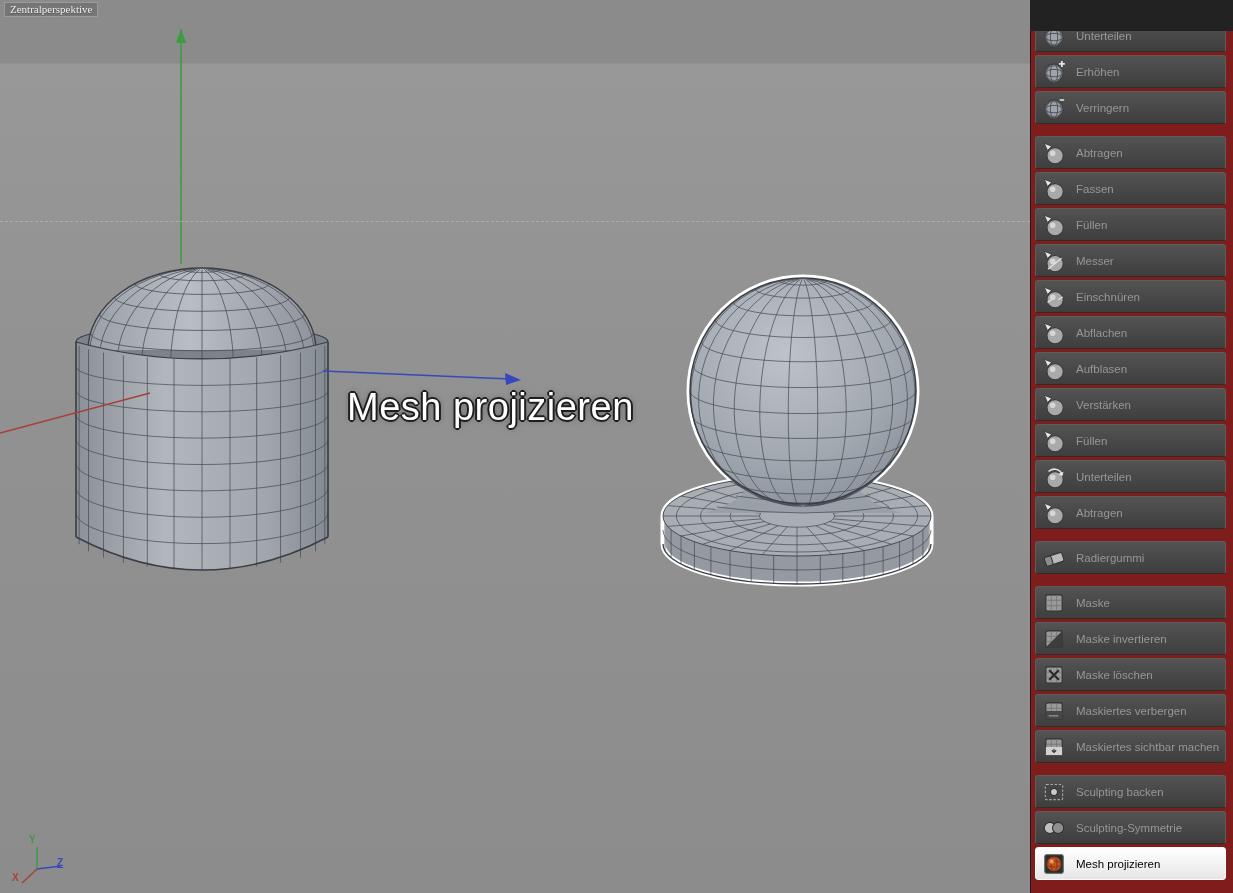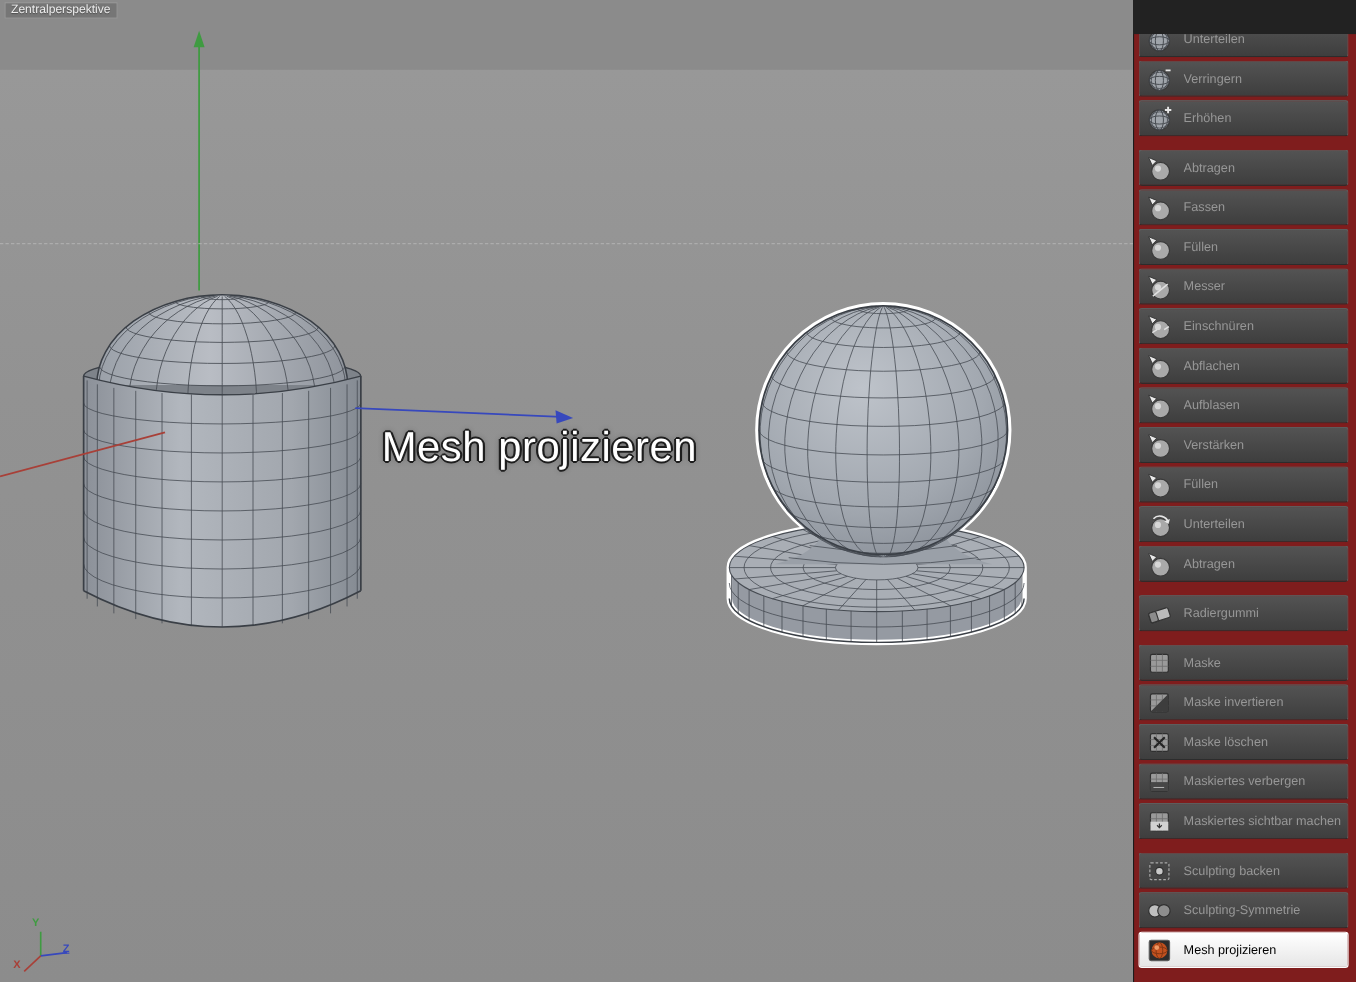--- a/index.html
+++ b/index.html
@@ -9,21 +9,21 @@
   
   #viewport {
     position:absolute; left:0; top:0; width:1030px; height:893px;
     background:linear-gradient(180deg,#8b8b8b 0,#8b8b8b 63px,#989898 64px,#929292 40%,#8c8c8c 100%);
     overflow:hidden;
   }
   #scene { position:absolute; left:0; top:0; }
   .camera-label {
     position:absolute; left:4px; top:2px; font-size:11px; color:#ededed;
     background:#767676; border:1px solid #9b9b9b; padding:0 5px 1px;
-    text-shadow:0 1px 1px rgba(0,0,0,.35); z-index:5;
+    text-shadow:0 1px 1px rgba(0,0,0,.35); z-index:5;font-family:Liberation Serif, serif;
   }
   .horizon {
     position:absolute; left:0; top:221px; width:1030px; height:0;
     border-top:1px dashed #b8b8b8; opacity:.7; z-index:1;
   }
   .overlay-text {
     position:absolute; left:347px; top:386px; font-size:38px; color:#fff;
     letter-spacing:.5px; z-index:4; white-space:nowrap;
     text-shadow:-2px 0 #1e1e1e, 2px 0 #1e1e1e, 0 -2px #1e1e1e, 0 2px #1e1e1e,
       -1px -1px #1e1e1e, 1px 1px #1e1e1e, 1px -1px #1e1e1e, -1px 1px #1e1e1e,
@@ -250,37 +250,37 @@
           <span class="tool-label">Unterteilen</span>
         </div>
         <div class="tool-btn">
           <span class="tool-icon">
             <svg viewBox="0 0 24 24" width="26" height="26">
               <circle cx="12" cy="13" r="8.5" fill="#9fa4aa" stroke="#3a3a3a"></circle>
               <ellipse cx="12" cy="13" rx="8.5" ry="3.4" fill="none" stroke="#44484e" stroke-width=".8"></ellipse>
               <ellipse cx="12" cy="13" rx="8.5" ry="6.8" fill="none" stroke="#44484e" stroke-width=".7"></ellipse>
               <ellipse cx="12" cy="13" rx="3.4" ry="8.5" fill="none" stroke="#44484e" stroke-width=".8"></ellipse>
               <ellipse cx="12" cy="13" rx="6.8" ry="8.5" fill="none" stroke="#44484e" stroke-width=".7"></ellipse>
-              <path d="M17.2 4.6h4.2" stroke="#e6e6e6" stroke-width="1.4"></path>
-            </svg>
-          </span>
-          <span class="tool-label">Verringern</span>
+              <path d="M16.6 4.6h5.4M19.3 1.9v5.4" stroke="#e6e6e6" stroke-width="1.6"></path>
+            </svg>
+          </span>
+          <span class="tool-label">Erhöhen</span>
         </div>
         <div class="tool-btn">
           <span class="tool-icon">
             <svg viewBox="0 0 24 24" width="26" height="26">
               <circle cx="12" cy="13" r="8.5" fill="#9fa4aa" stroke="#3a3a3a"></circle>
               <ellipse cx="12" cy="13" rx="8.5" ry="3.4" fill="none" stroke="#44484e" stroke-width=".8"></ellipse>
               <ellipse cx="12" cy="13" rx="8.5" ry="6.8" fill="none" stroke="#44484e" stroke-width=".7"></ellipse>
               <ellipse cx="12" cy="13" rx="3.4" ry="8.5" fill="none" stroke="#44484e" stroke-width=".8"></ellipse>
               <ellipse cx="12" cy="13" rx="6.8" ry="8.5" fill="none" stroke="#44484e" stroke-width=".7"></ellipse>
-              <path d="M16.6 4.6h5.4M19.3 1.9v5.4" stroke="#e6e6e6" stroke-width="1.6"></path>
-            </svg>
-          </span>
-          <span class="tool-label">Erhöhen</span>
+              <path d="M17.2 4.6h4.2" stroke="#e6e6e6" stroke-width="1.4"></path>
+            </svg>
+          </span>
+          <span class="tool-label">Verringern</span>
         </div>
         <div class="group-gap"></div>
         <div class="tool-btn">
           <span class="tool-icon">
             <svg viewBox="0 0 24 24" width="26" height="26">
               <circle cx="13" cy="14.5" r="7.5" fill="#a9a9a9" stroke="#3a3a3a"></circle>
               <circle cx="10.8" cy="12.2" r="2.6" fill="#d6d6d6"></circle>
               <path d="M3 3 L9.8 5.8 L6 9.6 Z" fill="#e9e9e9" stroke="#2b2b2b" stroke-width=".7"></path>
             </svg>
           </span>

